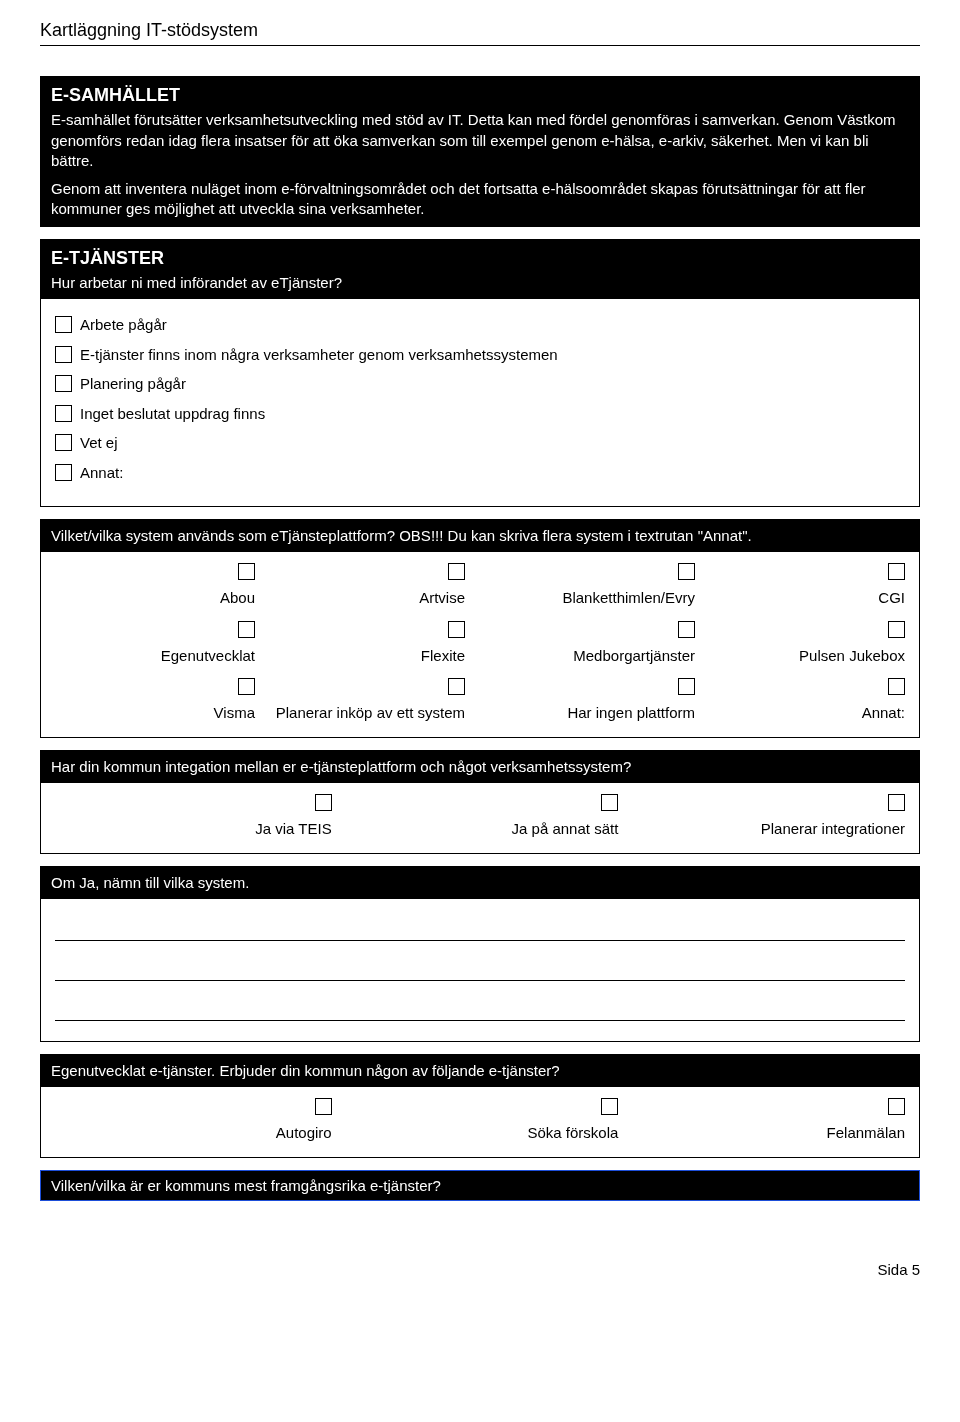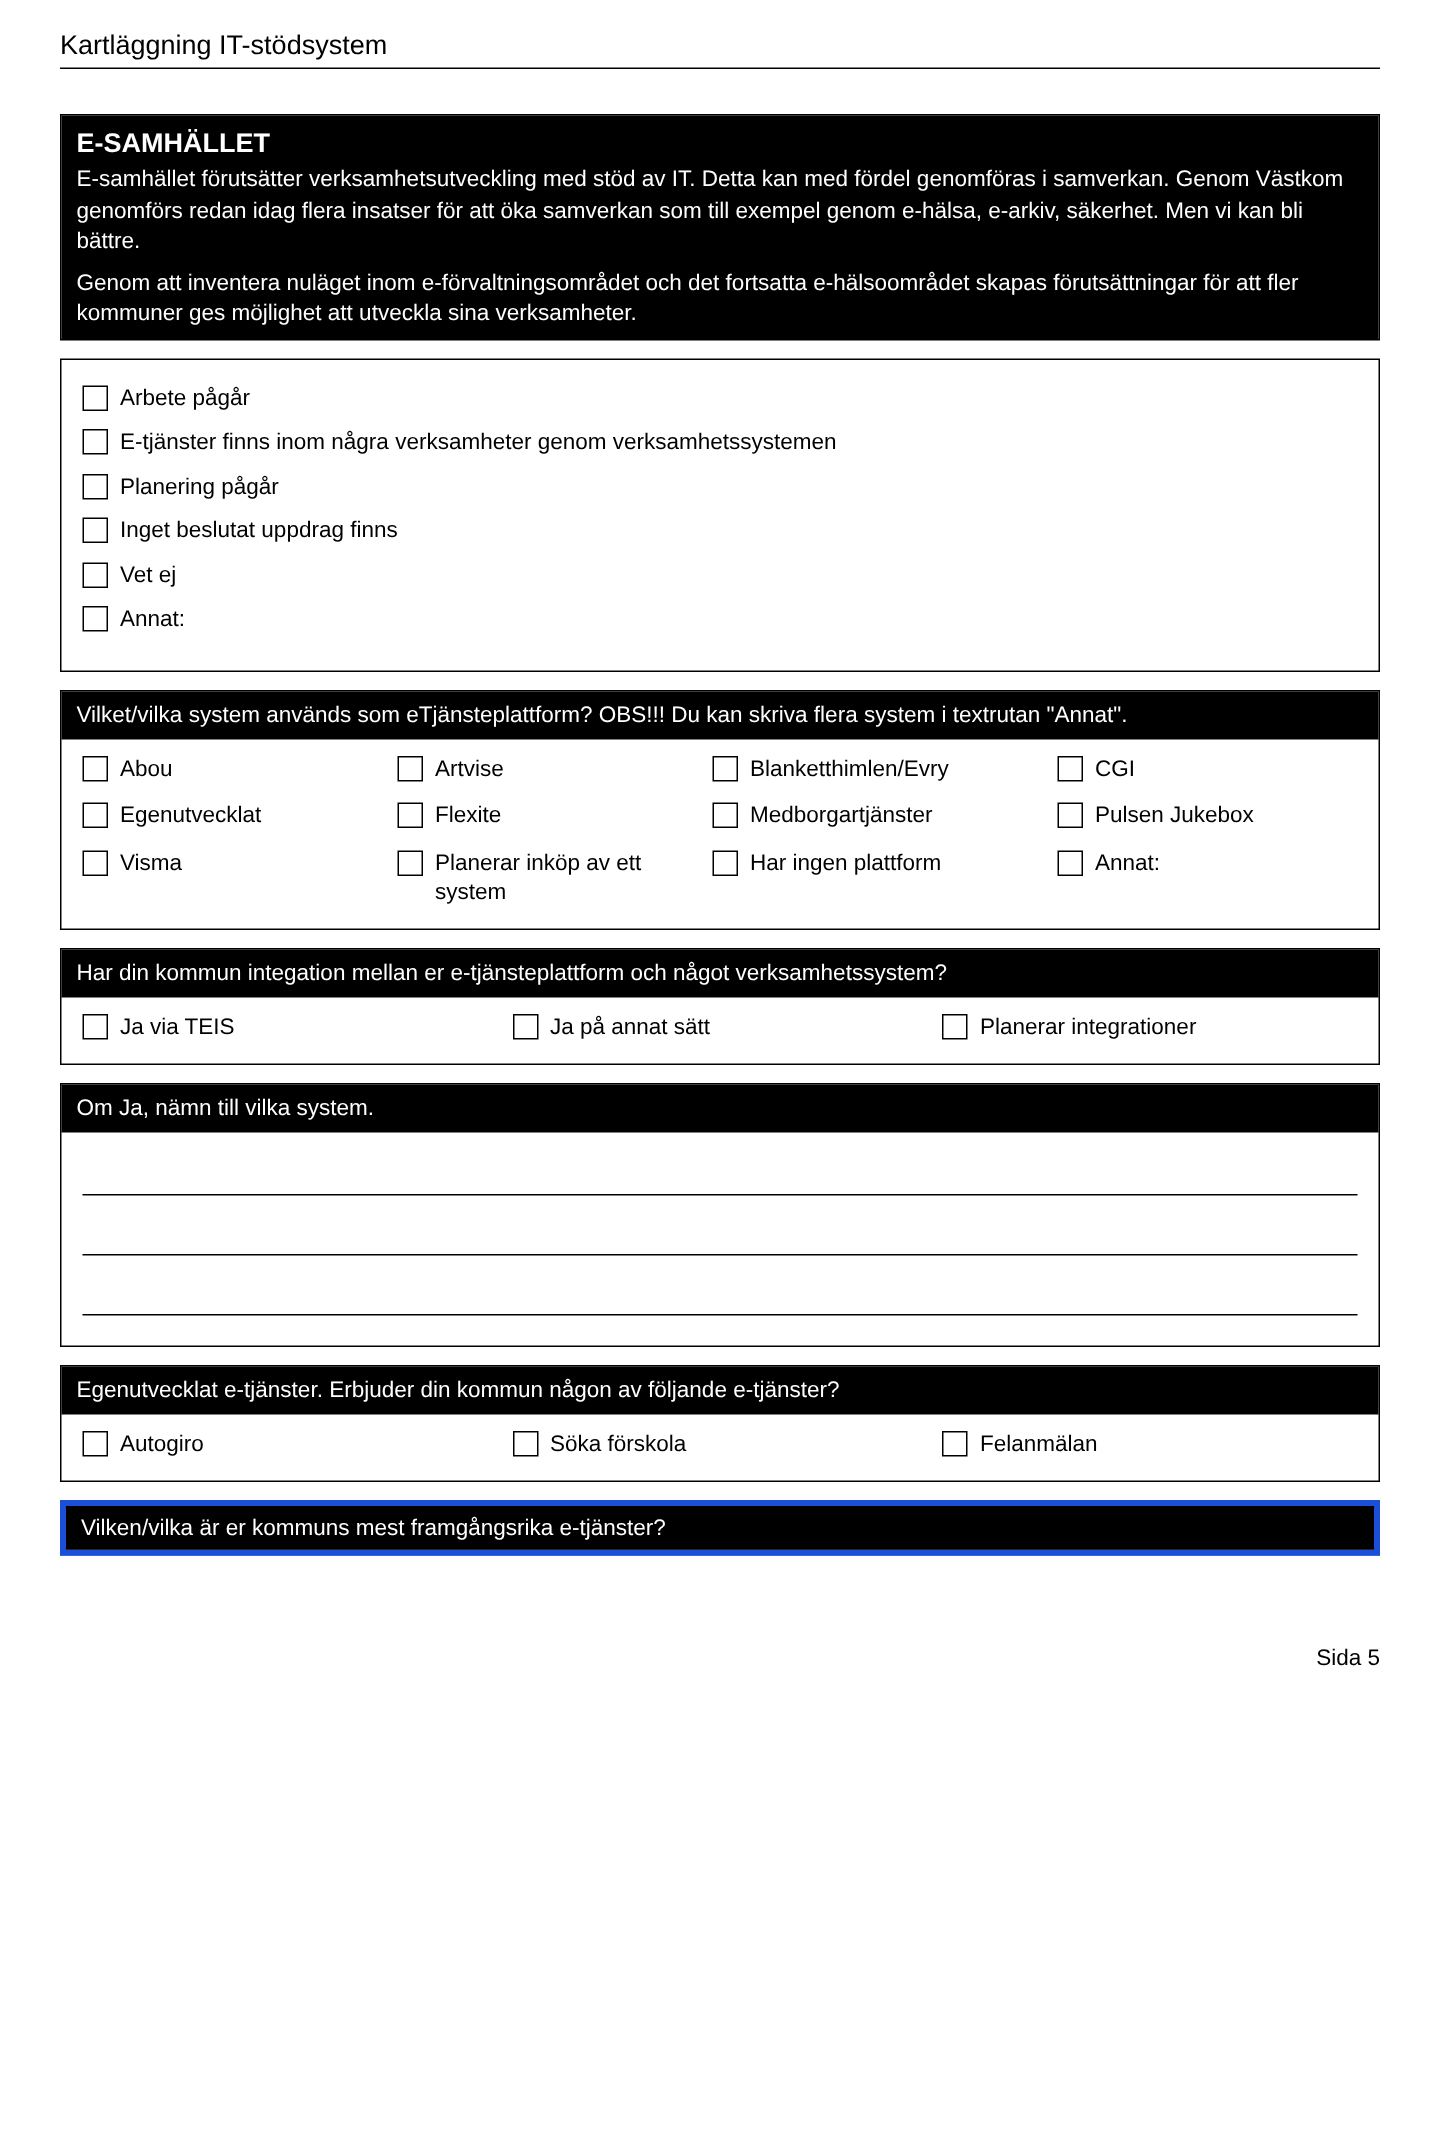--- a/index.html
+++ b/index.html
@@ -72,38 +72,39 @@
   }
   .grid3 {
     display: grid;
     grid-template-columns: 1fr 1fr 1fr;
     column-gap: 10px;
     row-gap: 12px;
     align-items: start;
   }
   .cell {
     display: flex;
-    align-items: flex-start;
+    align-items: flex-end;
     gap: 8px;
+    flex-direction: column;
   }
   .textlines {
     padding: 14px 14px 20px 14px;
   }
   .line {
     border-bottom: 1px solid #000;
     height: 28px;
     margin-bottom: 12px;
   }
   .line:last-child { margin-bottom: 0; }
   .band-only {
     background: #000;
     color: #fff;
     padding: 6px 10px;
     font-size: 15px;
-    border: 4px solid #1d4ed8;
+    border: 1px solid #1d4ed8;
     margin-bottom: 28px;
   }
   .footer {
     margin-top: 60px;
     font-size: 15px;
     text-align: right;
   }
 </style>
 </head>
 <body>
@@ -115,20 +116,24 @@
 
   <div class="block">
     <div class="band">
       <div class="heading">E-SAMHÄLLET</div>
       <div class="sub">E-samhället förutsätter verksamhetsutveckling med stöd av IT. Detta kan med fördel genomföras i samverkan. Genom Västkom genomförs redan idag flera insatser för att öka samverkan som till exempel genom e-hälsa, e-arkiv, säkerhet. Men vi kan bli bättre.</div>
       <div class="sub" style="margin-top:8px">Genom att inventera nuläget inom e-förvaltningsområdet och det fortsatta e-hälsoområdet skapas förutsättningar för att fler kommuner ges möjlighet att utveckla sina verksamheter.</div>
     </div>
   </div>
 
   <div class="block">
+    <div class="band">
+      <div class="heading">E-TJÄNSTER</div>
+      <div class="sub">Hur arbetar ni med införandet av eTjänster?</div>
+    </div>
     <div class="body">
       <div class="option-row">
         <span class="cb"></span>
         <span class="opt-label">Arbete pågår</span>
       </div>
       <div class="option-row">
         <span class="cb"></span>
         <span class="opt-label">E-tjänster finns inom några verksamheter genom verksamhetssystemen</span>
       </div>
       <div class="option-row">

